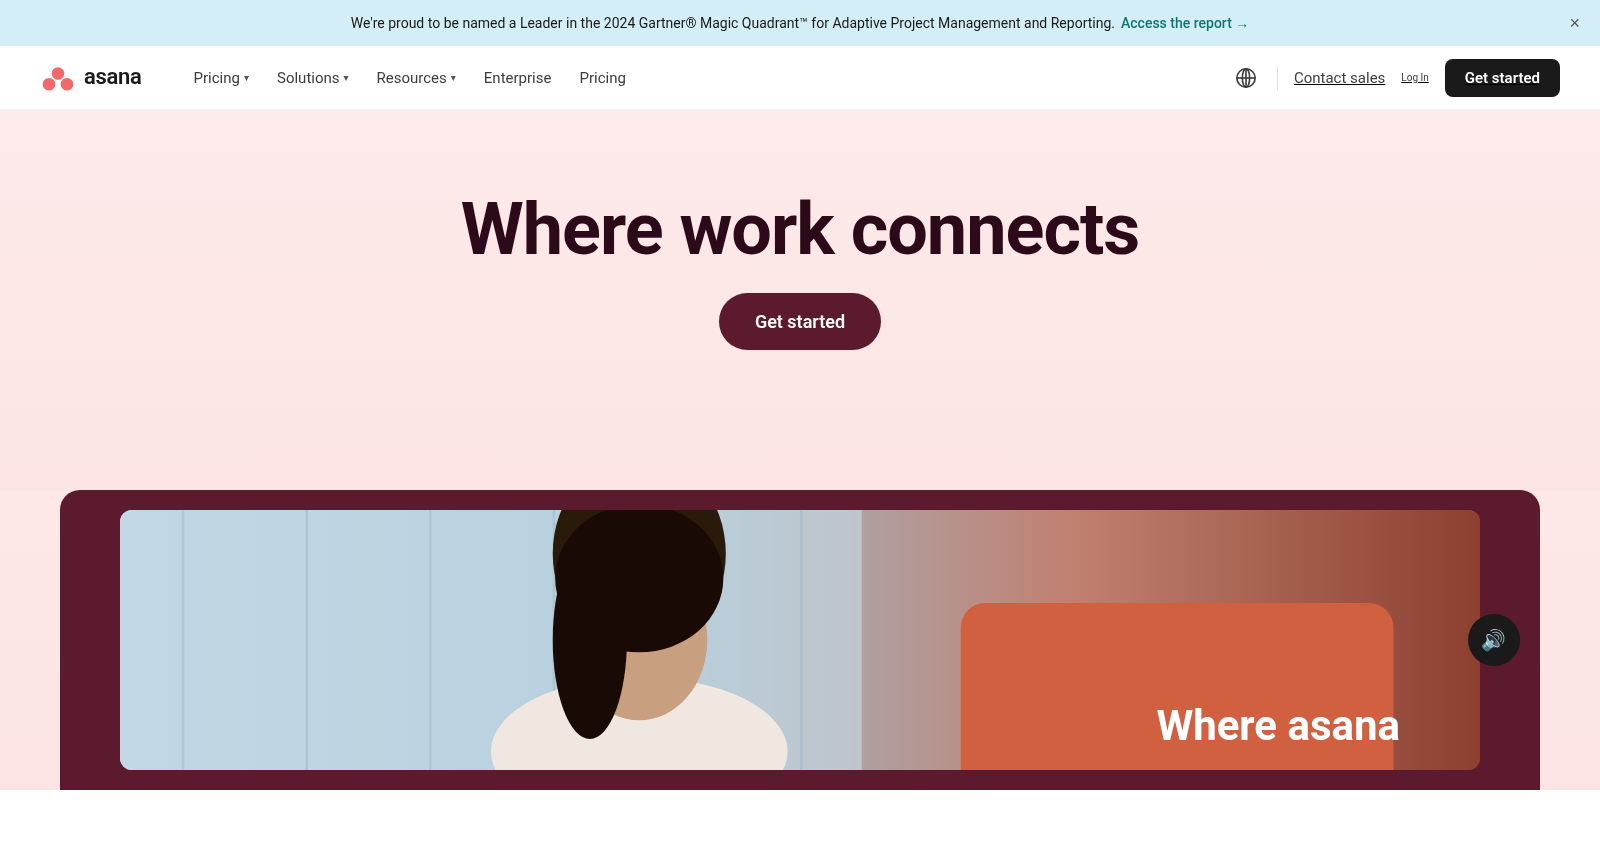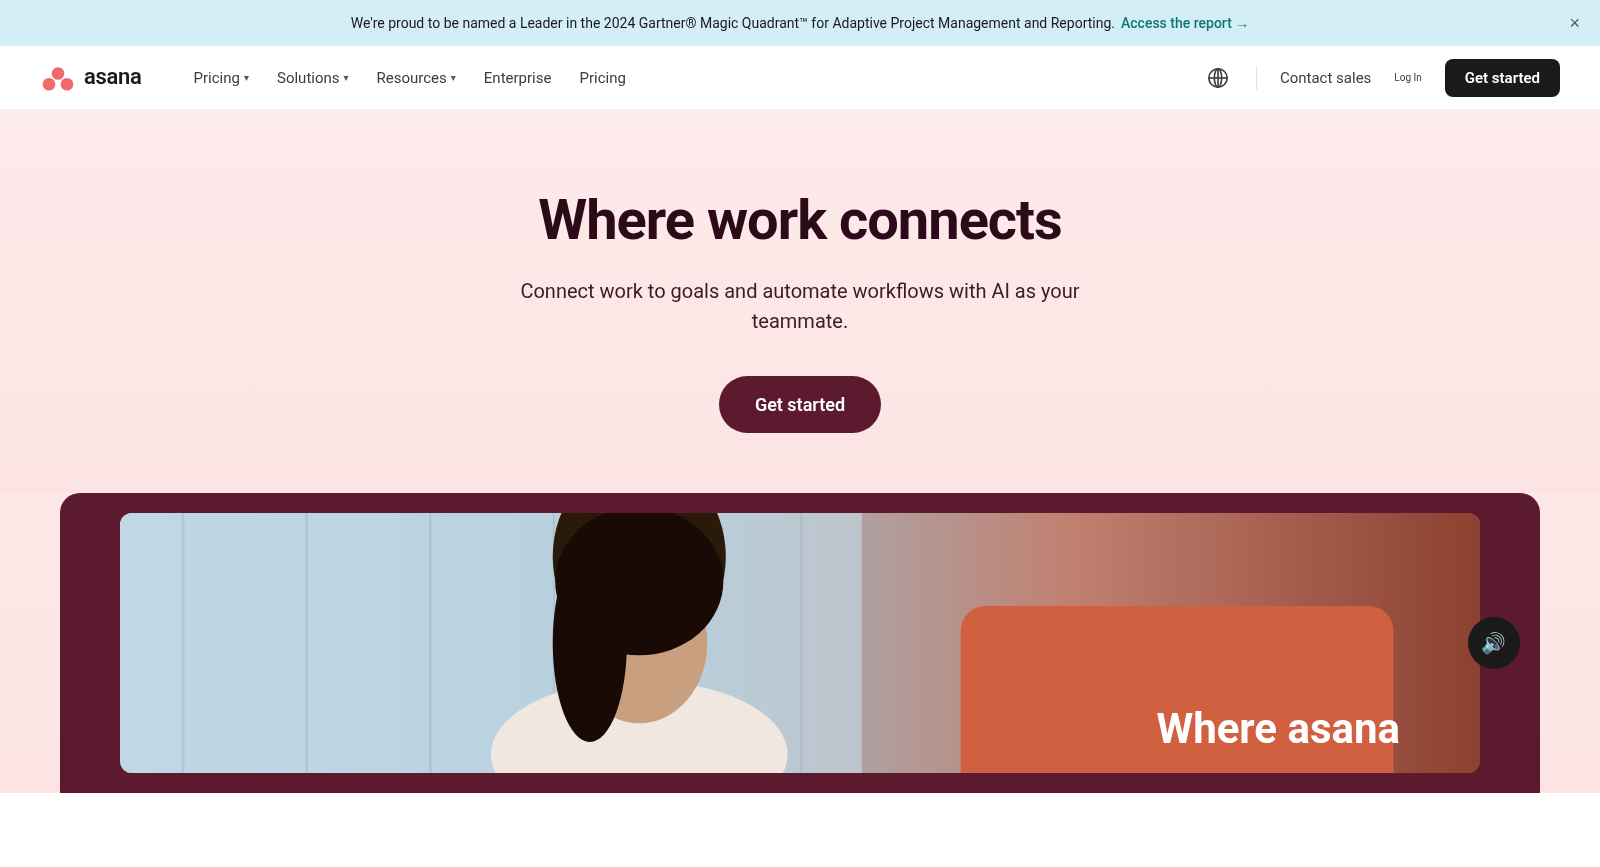--- a/index.html
+++ b/index.html
@@ -90,21 +90,22 @@
       border: none;
       font-family: inherit;
     }
     .nav-item .chevron {
       font-size: 10px;
       color: #555;
     }
     .nav-right {
       display: flex;
       align-items: center;
-      gap: 23px;
+      gap: 16px;
+      text-decoration: underline;
     }
     .globe-btn {
       background: none;
       border: none;
       cursor: pointer;
       color: #3d3d3d;
       font-size: 20px;
       display: flex;
       align-items: center;
       padding: 4px;
@@ -149,21 +150,21 @@
       background-color: #fce8e8;
       background: linear-gradient(180deg, #fdeaea 0%, #fce4e4 100%);
       padding: 80px 20px 0 20px;
       text-align: center;
       min-height: 380px;
       display: flex;
       flex-direction: column;
       align-items: center;
     }
     .hero-title {
-      font-size: 56px;
+      font-size: 72px;
       font-weight: 700;
       color: #2d0a1a;
       line-height: 1.1;
       max-width: 900px;
       margin-bottom: 24px;
       letter-spacing: -1px;
     }
     .hero-subtitle {
       font-size: 20px;
       color: #3d1a2a;
@@ -320,21 +321,20 @@
     <div class="nav-divider"></div>
     <button class="contact-sales">Contact sales</button>
     <button class="login-btn">Log In</button>
     <button class="get-started-nav">Get started</button>
   </div>
 </nav>
 
 <div class="hero-bottom">
   <div class="hero">
     <h1 class="hero-title">Where work connects</h1>
-    <p class="hero-subtitle">Connect work to goals and automate workflows with AI as your teammate.</p>
     <div class="hero-buttons">
       <button class="btn-primary">Get started</button>
     </div>
   </div>
 
   <div class="video-section">
     <div class="video-inner">
       <div class="video-placeholder">
         
         <svg width="100%" height="100%" viewBox="0 0 1100 260" preserveAspectRatio="xMidYMid slice">

